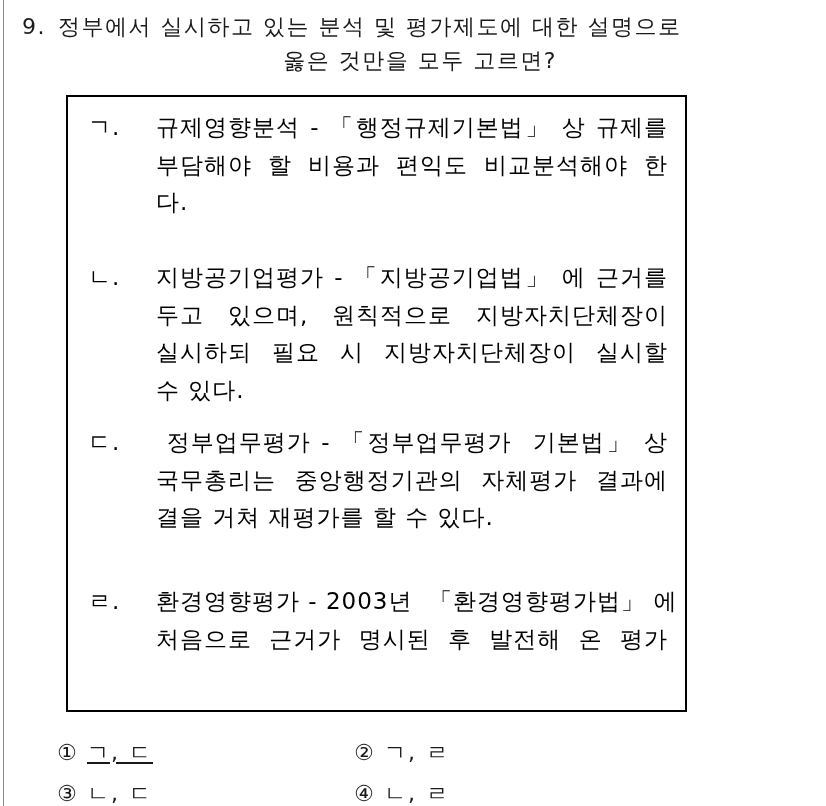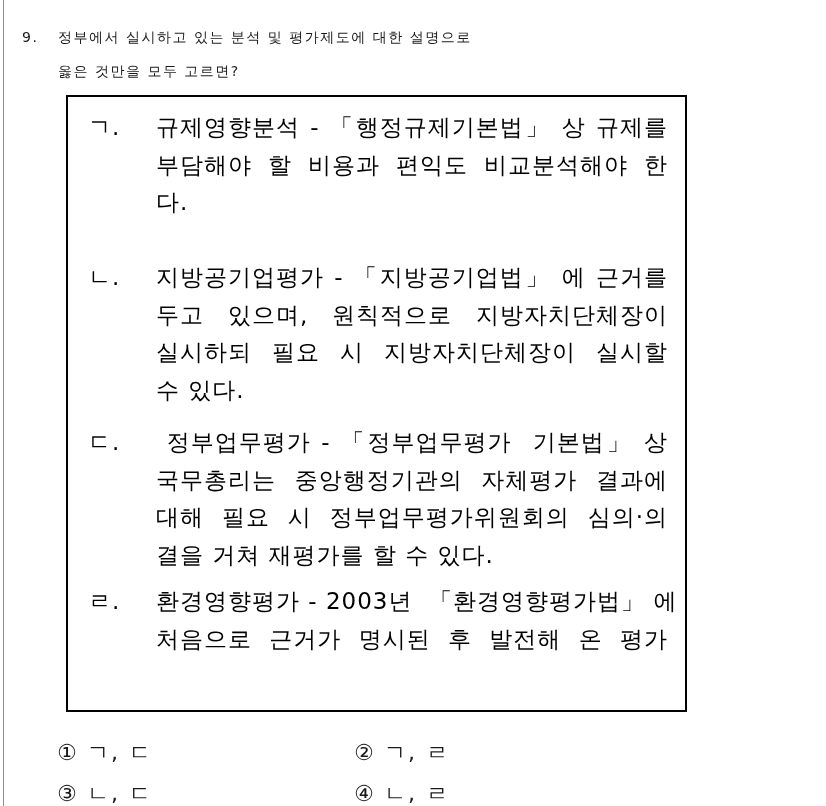--- a/index.html
+++ b/index.html
@@ -19,36 +19,37 @@
       position: absolute;
       left: 3px;
       top: 0;
       width: 1px;
       height: 806px;
       background: #8a8a8a;
     }
     .question {
       position: absolute;
       left: 22px;
-      top: 20px;
+      top: 10px;
       width: 760px;
-      font-size: 14px;
+      font-size: 22px;
       line-height: 34px;
       letter-spacing: 1.5px;
       color: #1a1a1a;
     }
     .question .qline {
       white-space: nowrap;
     }
     .question .qnum {
       display: inline-block;
       width: 36px;
     }
     .question .qline2 {
       padding-left: 36px;
+      text-align: center;
     }
     .box {
       position: absolute;
       left: 66px;
       top: 95px;
       width: 617px;
       height: 613px;
       border: 2px solid #000000;
       box-sizing: content-box;
     }
@@ -130,36 +131,35 @@
       <span class="ln">실시하되 필요 시 지방자치단체장이 실시할</span>
       <span class="ln last">수 있다.</span>
     </div>
   </div>
 
   <div class="item" style="top: 327px;">
     <span class="label">ㄷ.</span>
     <div class="body">
       <span class="ln" style="white-space: pre;"> 정부업무평가 - 「정부업무평가  기본법」 상</span>
       <span class="ln">국무총리는 중앙행정기관의 자체평가 결과에</span>
-      <span class="ln">대해 필요 시 정부업무평가위원회의 심의·의</span>
       <span class="ln last">결을 거쳐 재평가를 할 수 있다.</span>
     </div>
   </div>
 
   <div class="item" style="top: 486px;">
     <span class="label">ㄹ.</span>
     <div class="body">
       <span class="ln" style="white-space: pre;">환경영향평가 - 2003년  「환경영향평가법」 에</span>
       <span class="ln">처음으로 근거가 명시된 후 발전해 온 평가</span>
     </div>
   </div>
 </div>
 
 <div class="options">
-  <div class="opt" style="left: 0; top: 0;">
+  <div class="opt" style="left: 0; top: 0; text-decoration: underline;">
     <span class="circ">①</span><span>ㄱ, ㄷ</span>
   </div>
   <div class="opt" style="left: 297px; top: 0;">
     <span class="circ">②</span><span>ㄱ, ㄹ</span>
   </div>
   <div class="opt" style="left: 0; top: 41px;">
     <span class="circ">③</span><span>ㄴ, ㄷ</span>
   </div>
   <div class="opt" style="left: 297px; top: 41px;">
     <span class="circ">④</span><span>ㄴ, ㄹ</span>

